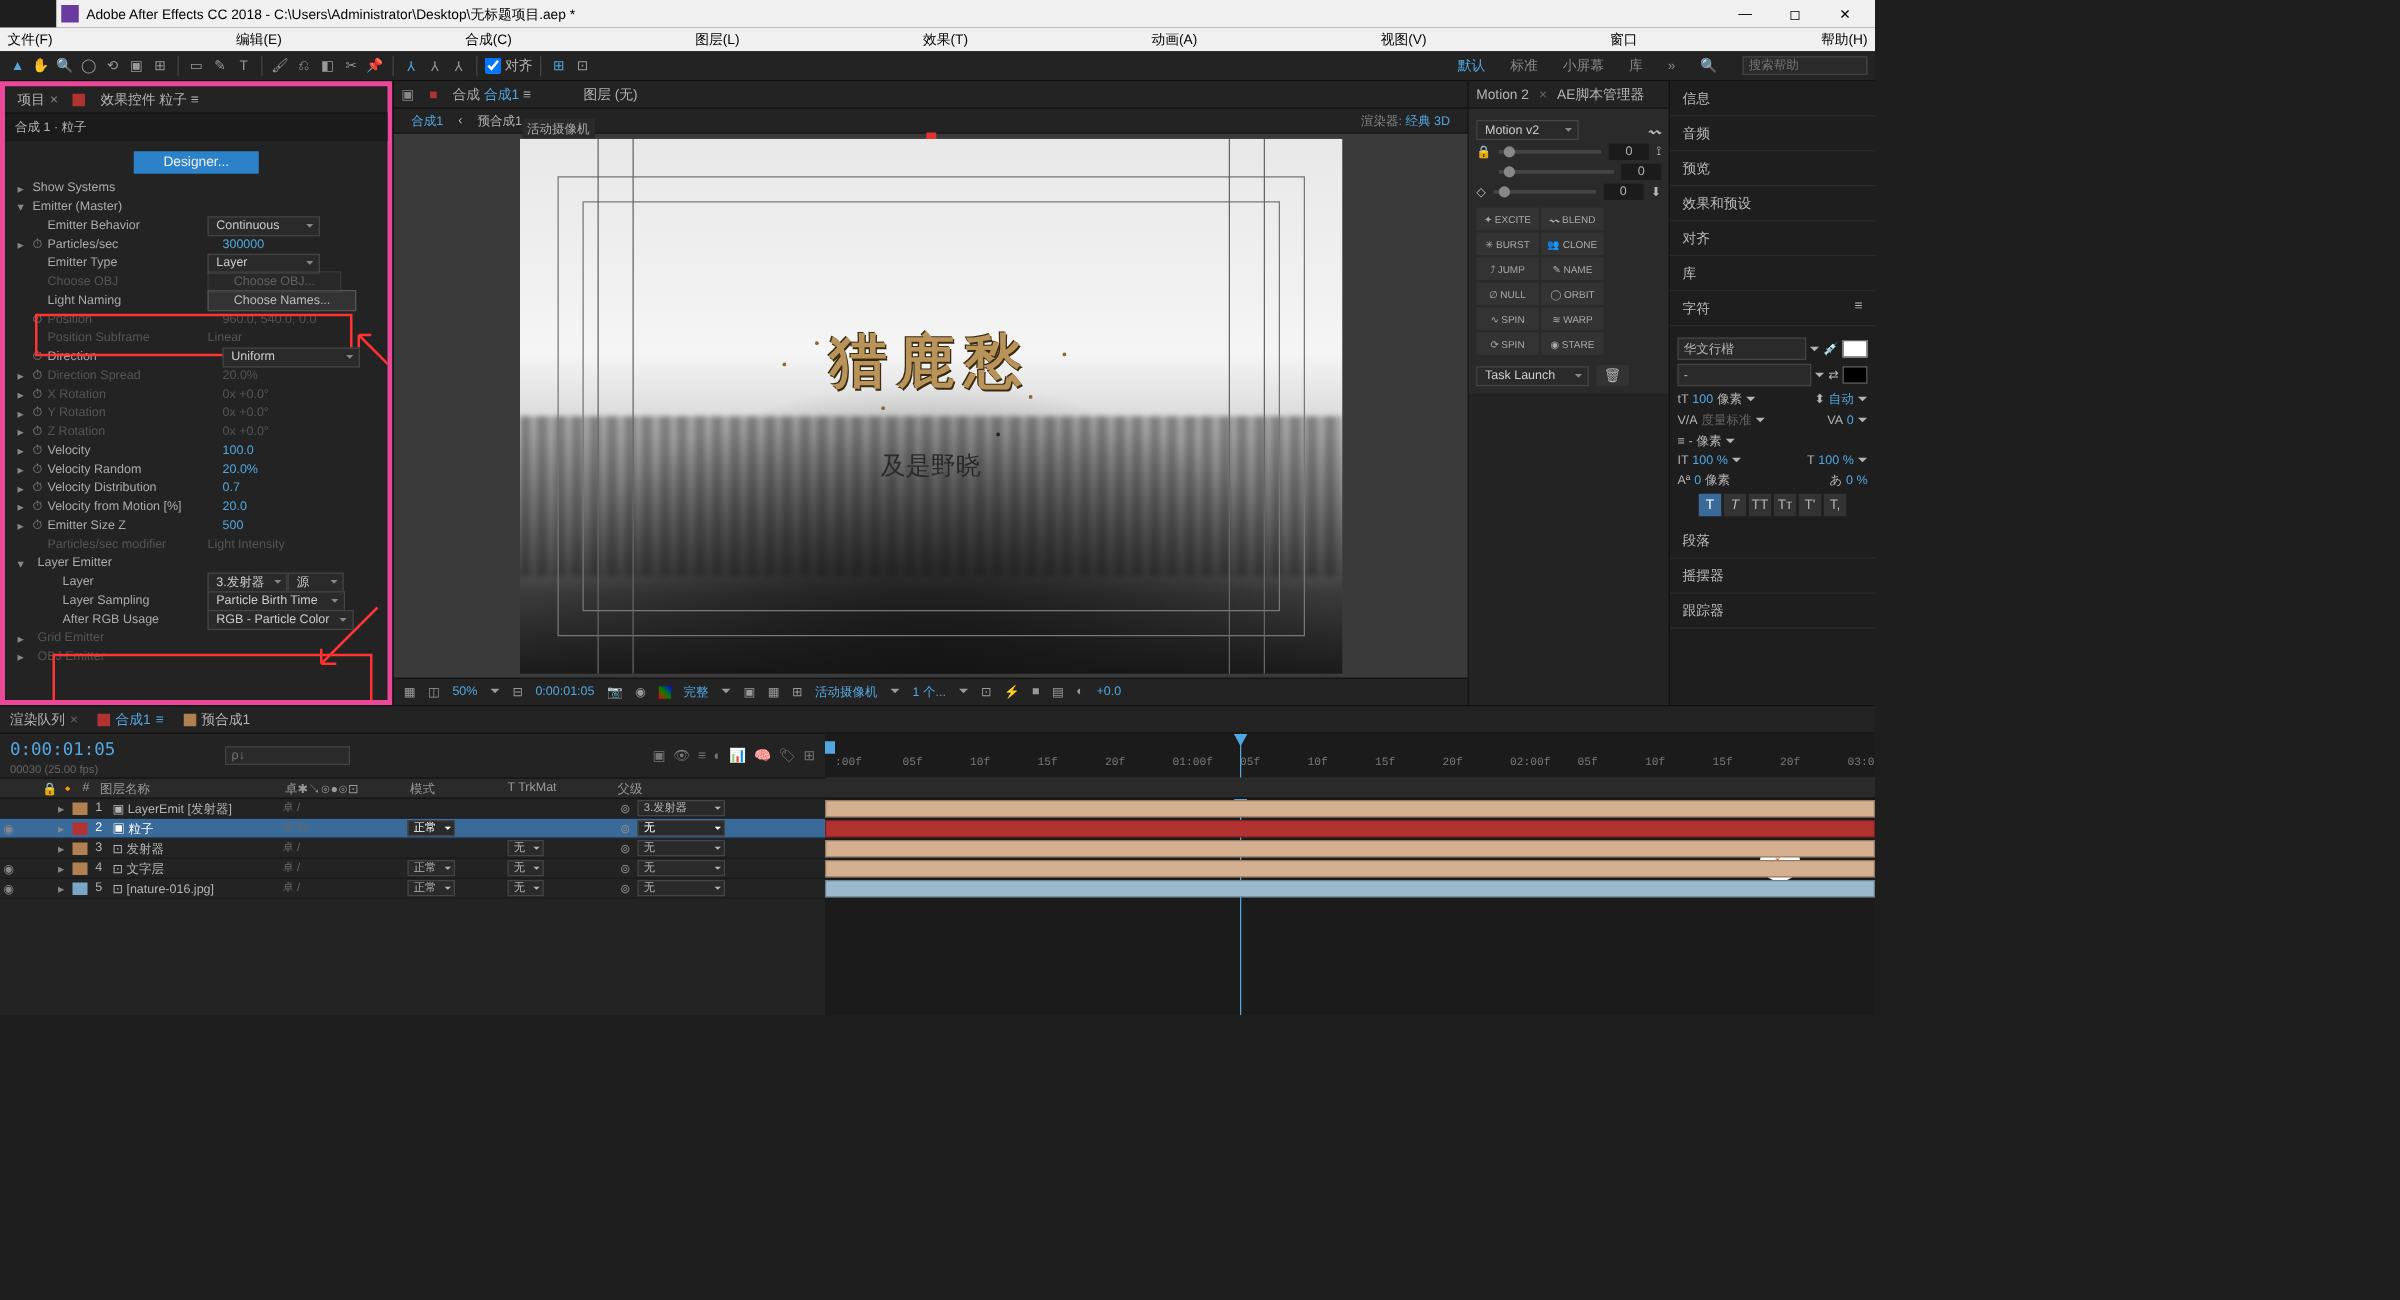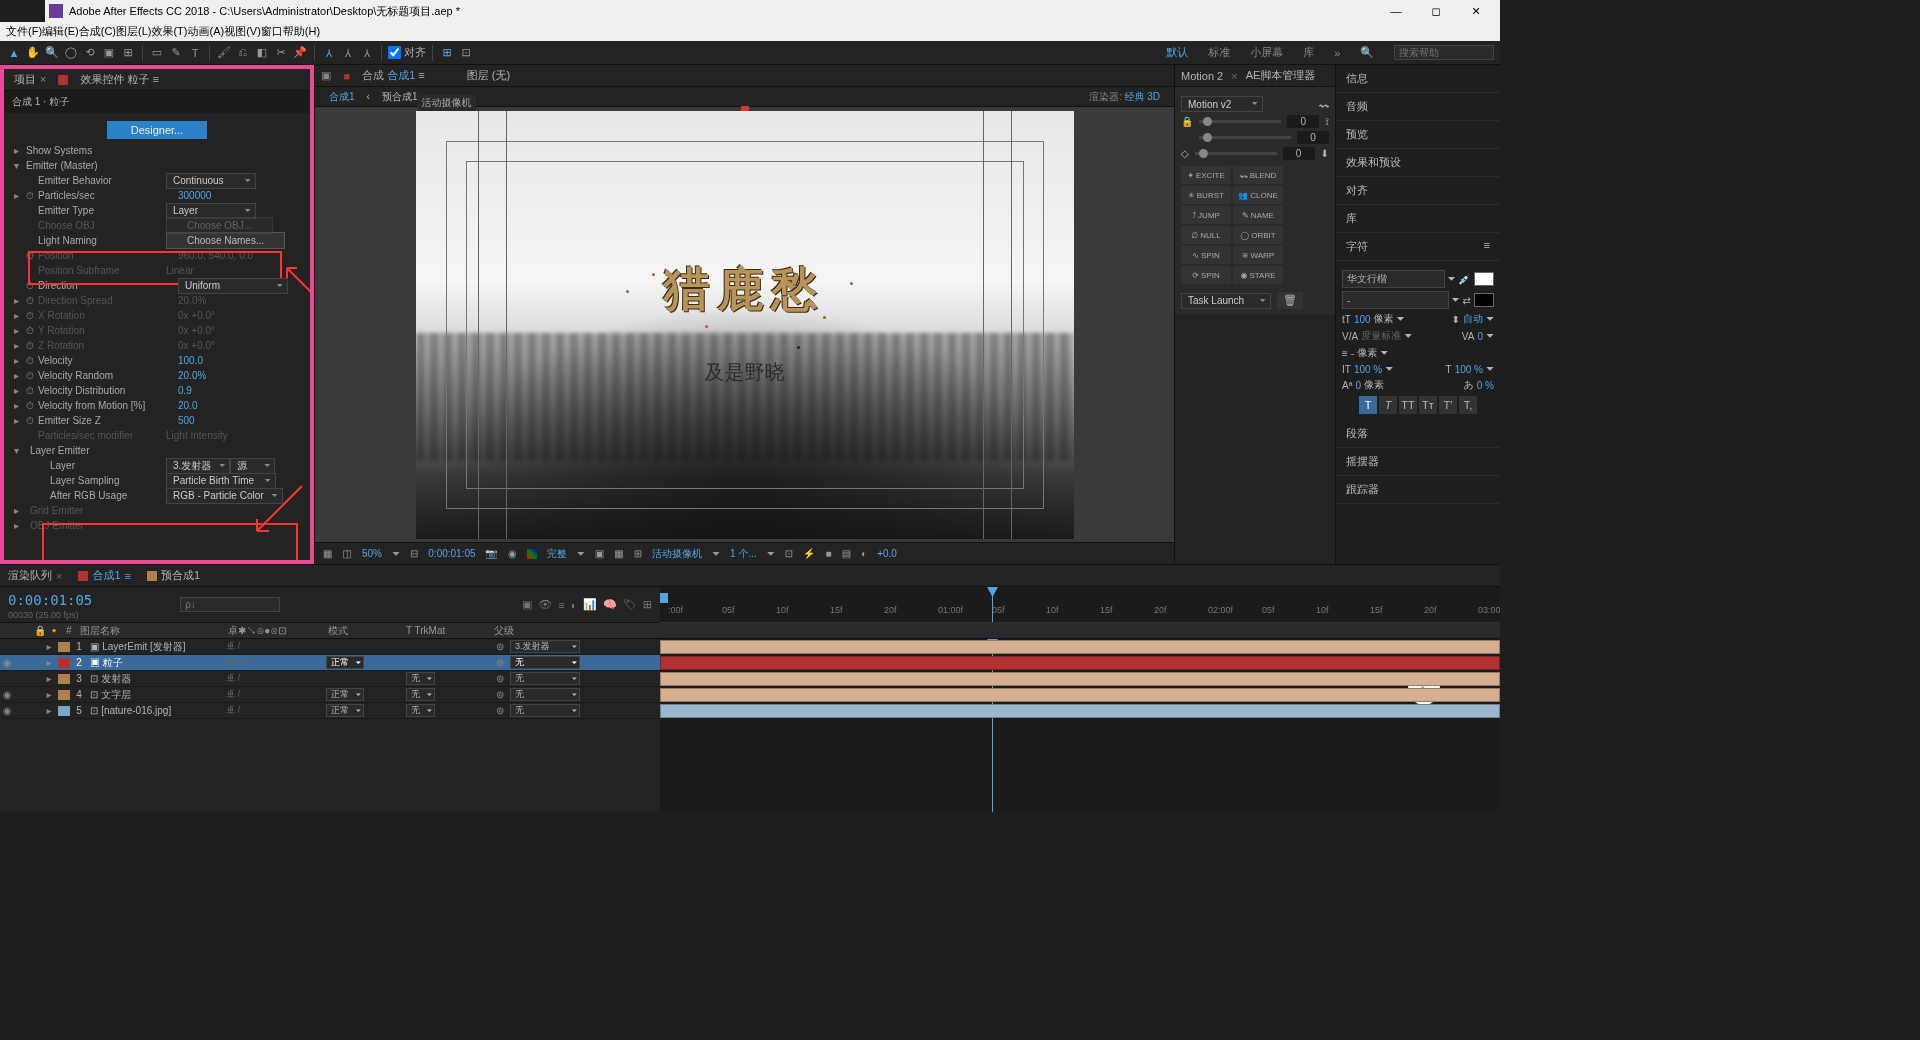--- a/index.html
+++ b/index.html
@@ -4,21 +4,21 @@
 <style>
 * { margin: 0; padding: 0; box-sizing: border-box; font-family: "Microsoft YaHei", sans-serif; }
 body { background: #1e1e1e; color: #b4b4b4; font-size: 11px; overflow: hidden; width: 1500px; height: 812px; }
 
 .titlebar { height: 22px; background: #f0f0f0; color: #000; display: flex; align-items: center; padding: 0 4px; margin-left: 45px; }
 .titlebar .icon { width: 14px; height: 14px; background: #6a3b9e; margin-right: 6px; }
 .titlebar .title { flex: 1; font-size: 11px; }
 .titlebar .winbtns { display: flex; }
 .titlebar .winbtn { width: 40px; text-align: center; cursor: pointer; }
 
-.menubar { height: 19px; background: #f0f0f0; color: #000; display: flex; align-items: center; padding: 0 6px; gap: 0; font-size: 11px; }
+.menubar { height: 19px; background: #f0f0f0; color: #000; display: flex; align-items: center; padding: 0 6px; gap: 27px; font-size: 11px; justify-content: space-between; }
 
 .toolbar { height: 24px; background: #232323; border-bottom: 1px solid #111; display: flex; align-items: center; padding: 0 6px; justify-content: space-between; }
 .toolbar .left { display: flex; gap: 3px; align-items: center; }
 .toolbar .tool { width: 16px; height: 16px; color: #999; cursor: pointer; display: flex; align-items: center; justify-content: center; }
 .toolbar .tool.active { color: #52a7e0; }
 .toolbar .sep { width: 1px; height: 16px; background: #444; margin: 0 3px; }
 .toolbar .right { display: flex; gap: 20px; align-items: center; font-size: 11px; color: #888; }
 .toolbar .workspace.active { color: #52a7e0; }
 .searchbox { background: #2a2a2a; border: 1px solid #444; padding: 1px 4px; color: #888; width: 100px; font-size: 10px; }
 
@@ -118,21 +118,21 @@
 .layer-row .num { width: 14px; text-align: center; }
 .layer-row .name { width: 140px; padding-left: 4px; }
 .layer-row .switches { width: 100px; color: #666; font-size: 9px; }
 .layer-row .mode { width: 80px; }
 .layer-row .trk { width: 90px; }
 .layer-row .parent { width: 100px; }
 .mini-drop { background: #2a2a2a; border: 1px solid #444; padding: 0 14px 0 4px; font-size: 9px; height: 13px; display: inline-flex; align-items: center; position: relative; }
 .mini-drop::after { content: "⏷"; position: absolute; right: 2px; font-size: 7px; }
 .track-bar { position: absolute; height: 14px; border: 1px solid rgba(0,0,0,0.3); }
 .ruler { height: 36px; position: relative; background: #1b1b1b; border-bottom: 1px solid #333; }
-.ruler-tick { position: absolute; top: 18px; font-size: 9px; color: #777; }
+.ruler-tick { position: absolute; top: 18px; font-size: 9px; color: #777; font-family: Liberation Mono, monospace; }
 .playhead { position: absolute; top: 0; bottom: 0; width: 1px; background: #52a7e0; }
 .playhead::before { content: ""; position: absolute; top: 0; left: -5px; width: 11px; height: 10px; background: #52a7e0; clip-path: polygon(0 0, 100% 0, 50% 100%); }
 .in-mark { position: absolute; top: 6px; width: 8px; height: 10px; background: #52a7e0; }
 .watermark { position: absolute; right: 60px; top: 34px; width: 32px; height: 32px; border-radius: 50%; background: #fff; display: flex; align-items: center; justify-content: center; font-size: 8px; color: #333; }
 .statusbar { height: 18px; background: #1a1a1a; display: flex; align-items: center; padding: 0 8px; gap: 6px; color: #52a7e0; border-top: 1px solid #111; }
 </style>
 </head>
 <body>
 
 <div class="titlebar">
@@ -299,21 +299,21 @@
       <div class="fx-row">
           <span class="tri">▸</span>
           <span class="stopwatch">⏱</span>
           <span class="label">Velocity Random</span>
           <span class="val blue">20.0%</span>
         </div>
       <div class="fx-row">
           <span class="tri">▸</span>
           <span class="stopwatch">⏱</span>
           <span class="label">Velocity Distribution</span>
-          <span class="val blue">0.9</span>
+          <span class="val blue">0.7</span>
         </div>
       <div class="fx-row">
           <span class="tri">▸</span>
           <span class="stopwatch">⏱</span>
           <span class="label">Velocity from Motion [%]</span>
           <span class="val blue">20.0</span>
         </div>
       <div class="fx-row">
           <span class="tri">▸</span>
           <span class="stopwatch">⏱</span>

